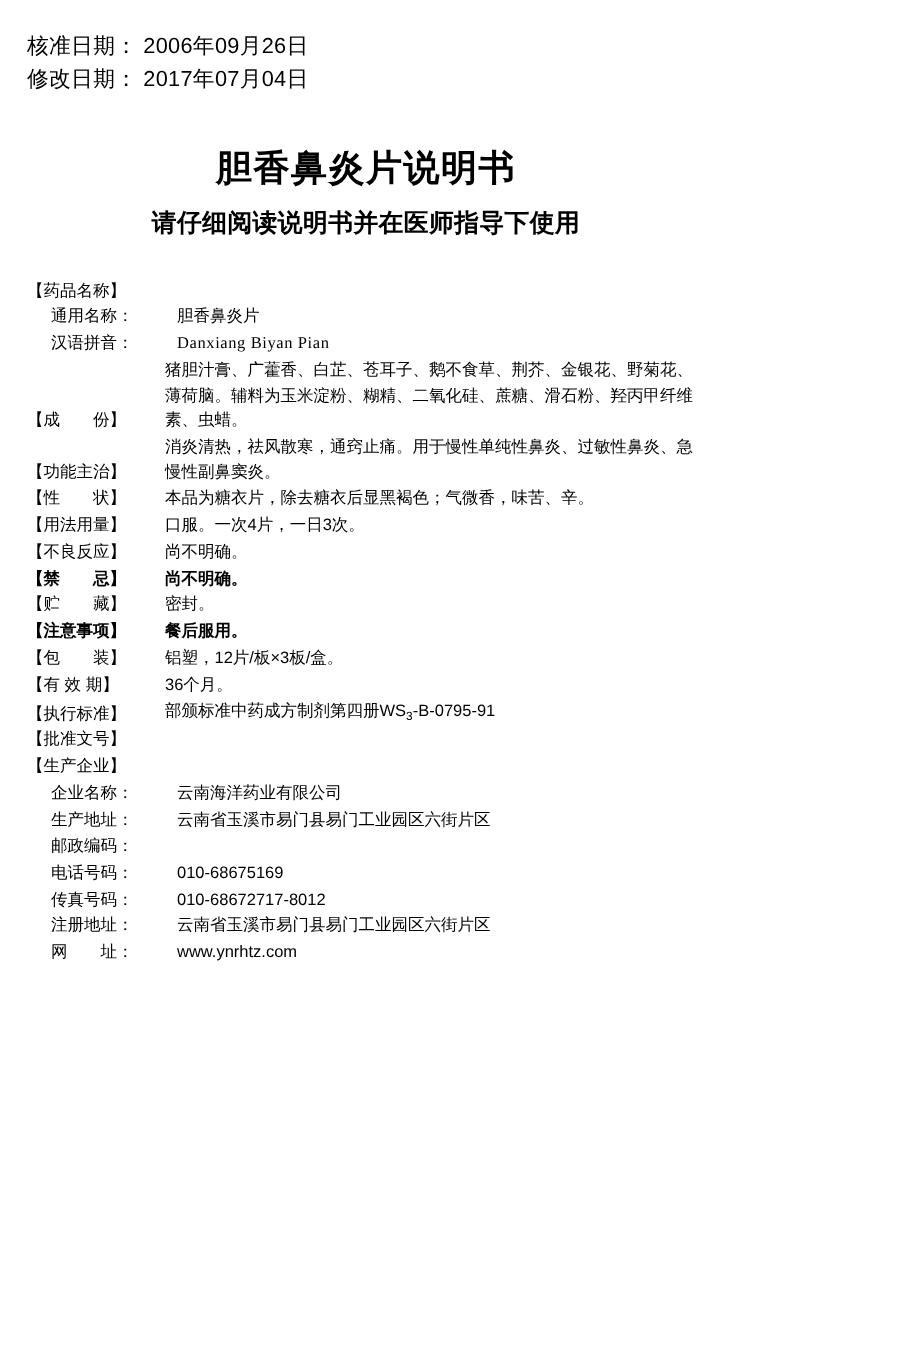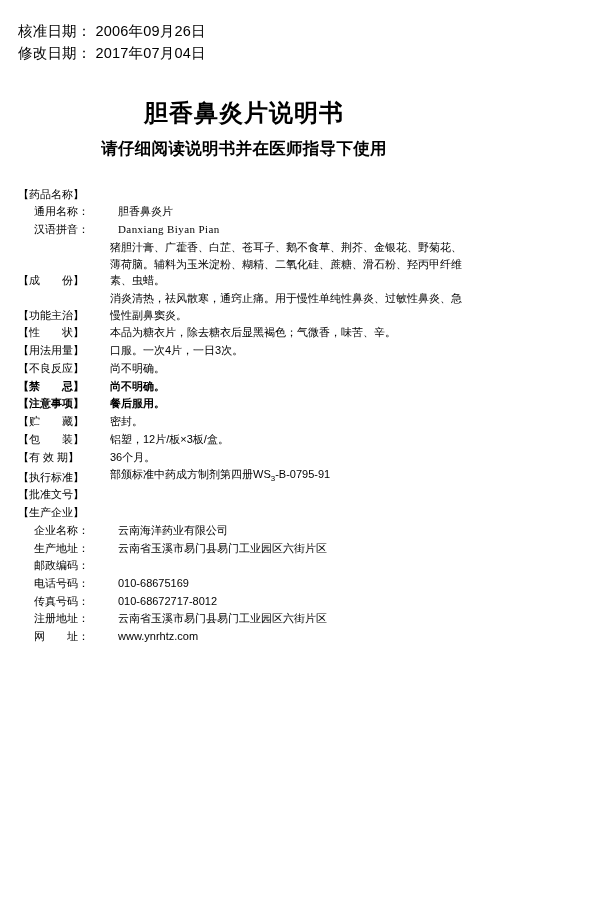--- a/index.html
+++ b/index.html
@@ -164,31 +164,31 @@
     <div class="sec">
       <span class="label">【不良反应】</span>
       <span class="content">尚不明确。</span>
     </div>
 
     <div class="sec bold">
       <span class="label">【禁　　忌】</span>
       <span class="content">尚不明确。</span>
     </div>
 
+    <div class="sec">
+      <span class="label">【贮　　藏】</span>
+      <span class="content">密封。</span>
+    </div>
+
     <div class="sec bold">
       <span class="label">【注意事项】</span>
       <span class="content">餐后服用。</span>
     </div>
 
     <div class="sec">
-      <span class="label">【贮　　藏】</span>
-      <span class="content">密封。</span>
-    </div>
-
-    <div class="sec">
       <span class="label">【包　　装】</span>
       <span class="content">铝塑，12片/板×3板/盒。</span>
     </div>
 
     <div class="sec">
       <span class="label">【有 效 期】</span>
       <span class="content">36个月。</span>
     </div>
 
     <div class="sec">

